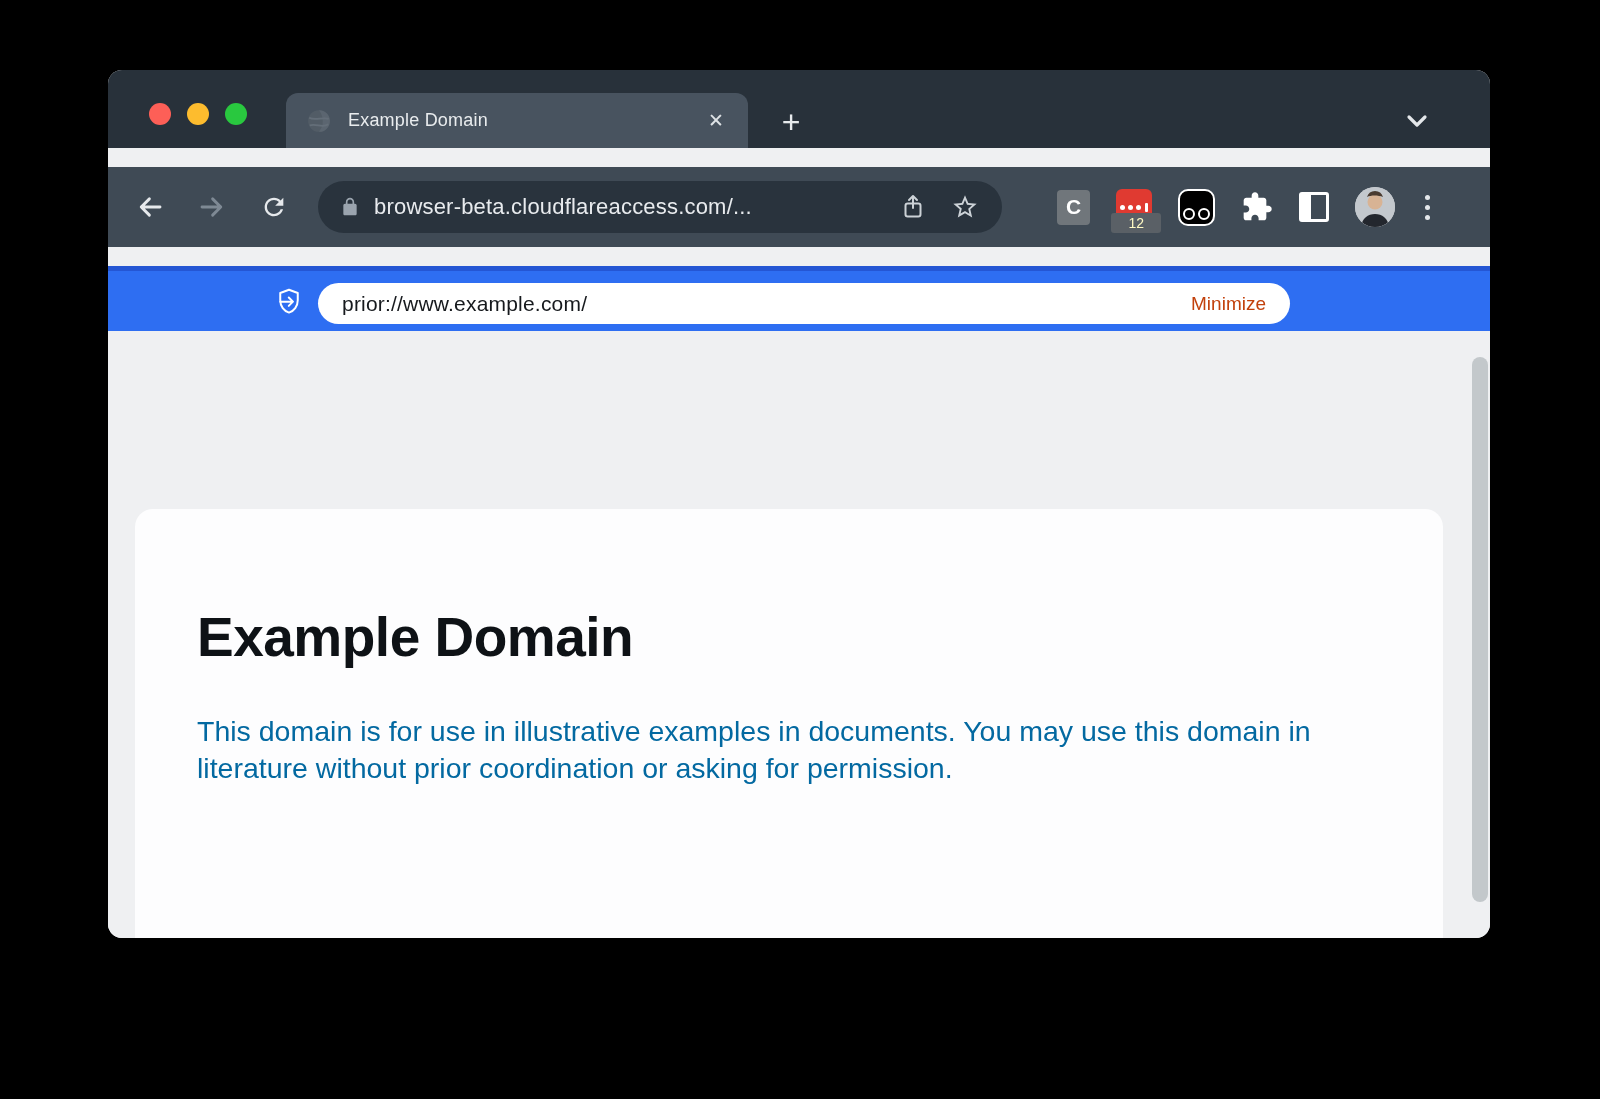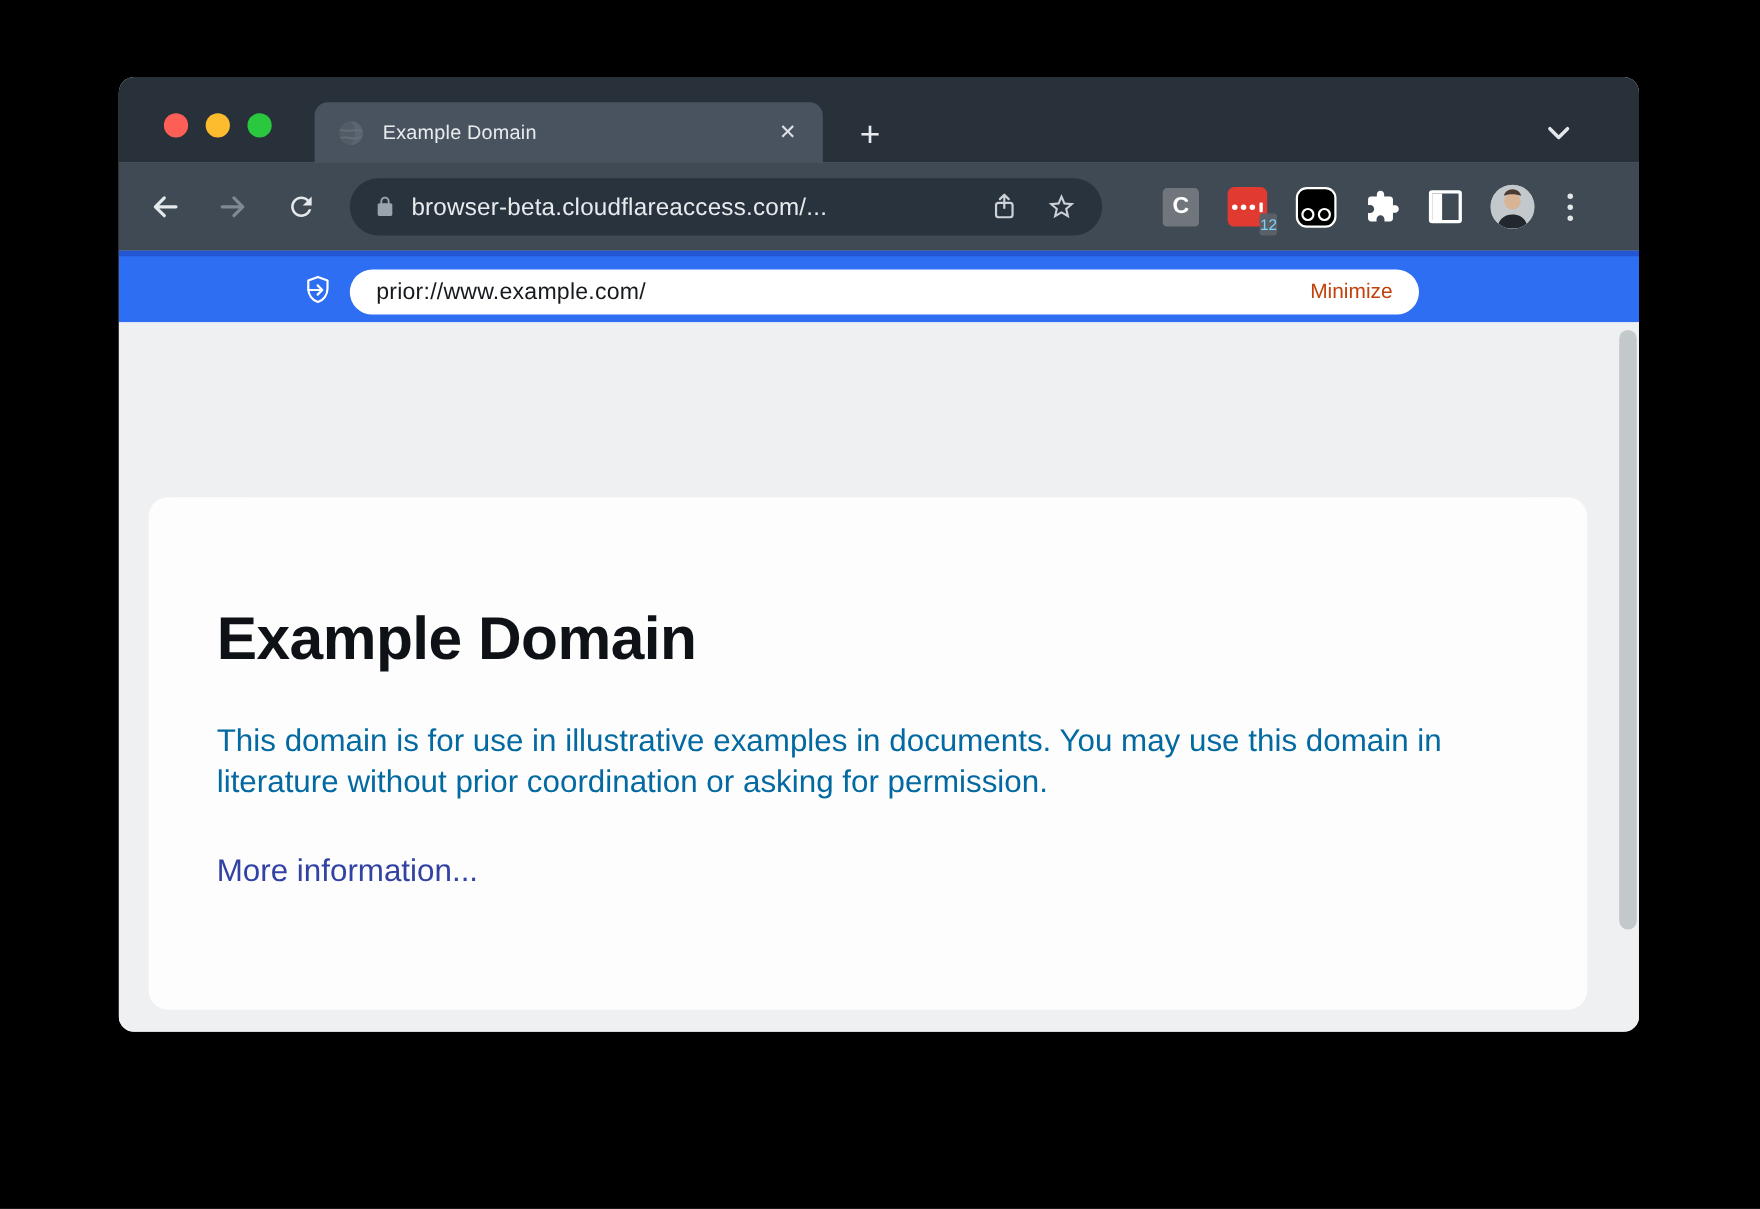--- a/index.html
+++ b/index.html
@@ -8,21 +8,21 @@
     background:#000;
     font-family:"Liberation Sans", sans-serif;
     position:relative;
     overflow:hidden;
   }
   .window {
     position:absolute; left:108px; top:70px;
     width:1382px; height:868px;
     border-radius:14px; overflow:hidden;
     background:#eff0f2;
-    display:flex; flex-direction:column;
+    display:flex; flex-direction:column;gap:19px;
   }
   
   .tabstrip { height:78px; background:#28313a; position:relative; flex:none; }
   .lights { position:absolute; left:41px; top:33px; display:flex; gap:16px; }
   .light { width:22px; height:22px; border-radius:50%; border:none; padding:0; cursor:default; }
   .tab {
     position:absolute; left:178px; top:23px; width:462px; height:55px;
     background:#48535f; border-radius:12px 12px 0 0;
     display:flex; align-items:center; padding:0 20px;
   }
@@ -45,22 +45,22 @@
   .url-text { margin-left:14px; font-size:22px; color:#e8ebee; letter-spacing:.2px; white-space:nowrap; overflow:hidden; flex:1; }
   .pill-ic { flex:none; margin-left:24px; display:flex; align-items:center; }
   .extrow { margin-left:auto; margin-right:56px; display:flex; align-items:center; gap:26px; }
   .ext { position:relative; display:flex; align-items:center; justify-content:center; cursor:default; border:none; background:none; padding:0; }
   .c-icon { width:33px; height:35px; background:#70767b; border-radius:4px; color:#fff; font-size:21px; font-weight:700; display:flex; align-items:center; justify-content:center; }
   .red-icon { width:36px; height:36px; background:#e03a31; border-radius:6px; display:flex; align-items:center; justify-content:center; gap:3px; }
   .red-icon .dot { width:5px; height:5px; background:#fff; border-radius:50%; }
   .red-icon .bar { width:3px; height:9px; background:#fff; border-radius:1px; margin-left:1px; }
   .badge {
     position:absolute; right:-9px; bottom:-8px;
-    background:#5a6066; color:#7dd3fc; font-size:14px; line-height:1;
-    padding:3px 0; border-radius:3px; font-weight:400;
+    background:#5a6066; color:#fef9c3; font-size:14px; line-height:1;
+    padding:3px 17px; border-radius:3px; font-weight:400;
   }
   .lens-icon { width:37px; height:37px; background:#000; border:2px solid #fff; border-radius:10px; display:flex; align-items:flex-end; justify-content:center; gap:3px; padding-bottom:4px; }
   .lens-icon .lens { width:12px; height:12px; border:2.5px solid #fff; border-radius:50%; }
   .panel-icon { width:30px; height:30px; border:3px solid #fff; border-radius:3px; display:flex; }
   .panel-icon .pane { width:9px; height:100%; background:#fff; }
   .avatar { width:40px; height:40px; border-radius:50%; overflow:hidden; background:#c9cdd1; }
   .kebab { display:flex; flex-direction:column; gap:5px; padding:4px; }
   .kebab i { width:5px; height:5px; border-radius:50%; background:#e4e7ea; display:block; }
   
   .bluebar { height:65px; background:#2e6ef2; border-top:5px solid #2456d4; position:relative; flex:none; }
@@ -205,18 +205,17 @@
     <div class="iso-input">
       <span class="iso-url">prior://www.example.com/</span>
       <button class="minimize">Minimize</button>
     </div>
   </div>
 
   <div class="content">
     <div class="card">
       <h1>Example Domain</h1>
       <p>This domain is for use in illustrative examples in documents. You may use this domain in literature without prior coordination or asking for permission.</p>
-      <a href="#">More information...</a>
     </div>
     <div class="scrollbar"></div>
   </div>
 
 </div>
 
 </body></html>

